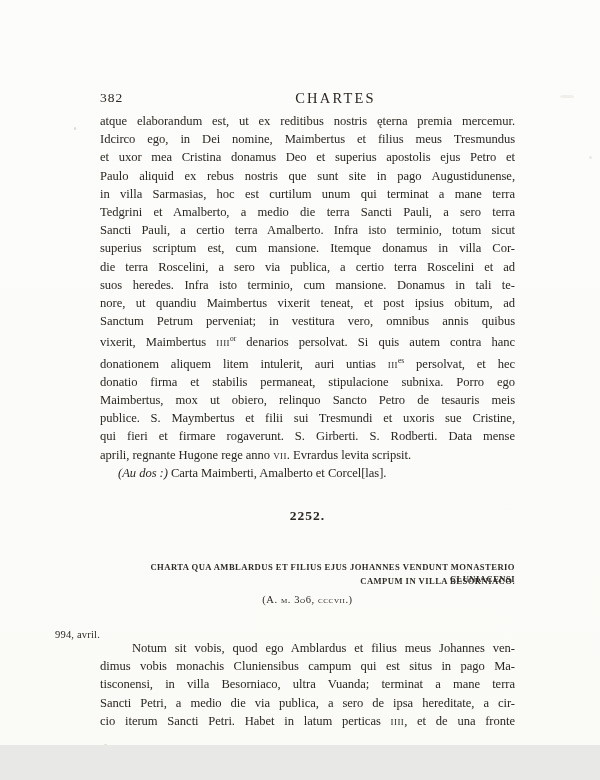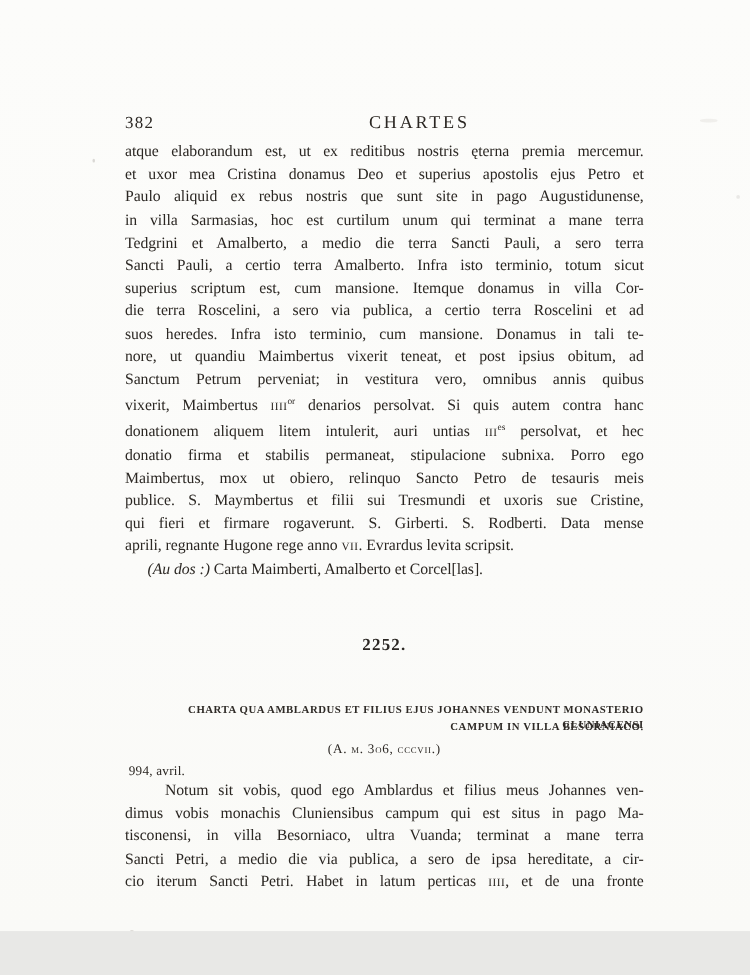--- a/index.html
+++ b/index.html
@@ -13,44 +13,45 @@
   }
   .header-num { position:absolute; left:100px; top:90px; font-size:13.5px; letter-spacing:1px; }
   .header-title { position:absolute; left:228px; top:90px; width:215px; text-align:center; font-size:14.5px; letter-spacing:2.2px; }
   .textblock { position:absolute; left:100px; top:0; width:415px; }
   .para { position:absolute; left:0; width:100%; }
   .p1 { top:112px; }
   .p2 { top:623px; }
   .tl { text-align:justify; text-align-last:justify; line-height:18.2px; font-size:12.6px; letter-spacing:-0.05px; }
   .tl.lastline { text-align-last:left; }
   .tl.audos { text-align-last:left; padding-left:18px; box-sizing:border-box; }
-  .tl.indent { text-indent:32px; }
+  .tl.indent { text-indent:32px;margin-top:16px; }
   .it { font-style:italic; }
   .sc { font-variant:small-caps; letter-spacing:0.4px; }
   sup { font-size:7.5px; vertical-align:5px; letter-spacing:0; }
   .secnum { position:absolute; top:508px; width:100%; text-align:center; font-size:13.5px; font-weight:bold; letter-spacing:1px; }
   .title { position:absolute; width:100%; text-align:right; font-weight:bold; font-size:8.6px; letter-spacing:0.45px; line-height:12px; color:#2e2a26; }
   .t1 { top:561px; }
   .t2 { top:575px; }
   .ref { position:absolute; top:594px; width:100%; text-align:center; font-size:10.5px; font-variant:small-caps; letter-spacing:0.6px; }
-  .margin-note { position:absolute; left:55px; top:612px; font-size:10.5px; letter-spacing:0.2px;margin-left:48px; }
+  .margin-note { position:absolute; left:55px; top:629px; font-size:10.5px; letter-spacing:0.2px; }
   .speck { position:absolute; border-radius:50%; background:#9a968f; }
 </style>
 </head>
 <body>
 
 <div class="page">
 
   <div class="header-num">382</div>
   <div class="header-title">CHARTES</div>
 
   <div class="textblock">
 
     <div class="para p1">
       <div class="tl">atque elaborandum est, ut ex reditibus nostris ęterna premia mercemur.</div>
+      <div class="tl">Idcirco ego, in Dei nomine, Maimbertus et filius meus Tresmundus</div>
       <div class="tl">et uxor mea Cristina donamus Deo et superius apostolis ejus Petro et</div>
       <div class="tl">Paulo aliquid ex rebus nostris que sunt site in pago Augustidunense,</div>
       <div class="tl">in villa Sarmasias, hoc est curtilum unum qui terminat a mane terra</div>
       <div class="tl">Tedgrini et Amalberto, a medio die terra Sancti Pauli, a sero terra</div>
       <div class="tl">Sancti Pauli, a certio terra Amalberto. Infra isto terminio, totum sicut</div>
       <div class="tl">superius scriptum est, cum mansione. Itemque donamus in villa Cor-</div>
       <div class="tl">die terra Roscelini, a sero via publica, a certio terra Roscelini et ad</div>
       <div class="tl">suos heredes. Infra isto terminio, cum mansione. Donamus in tali te-</div>
       <div class="tl">nore, ut quandiu Maimbertus vixerit teneat, et post ipsius obitum, ad</div>
       <div class="tl">Sanctum Petrum perveniat; in vestitura vero, omnibus annis quibus</div>

